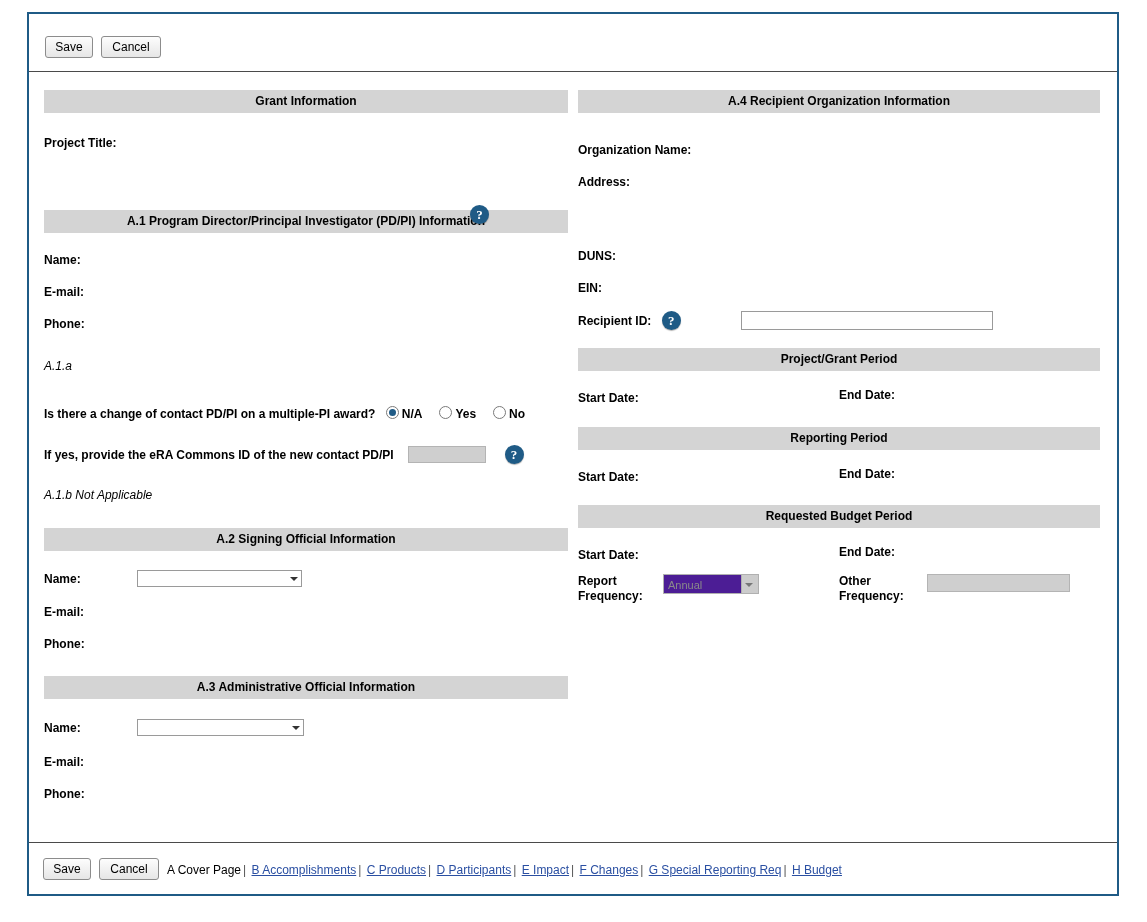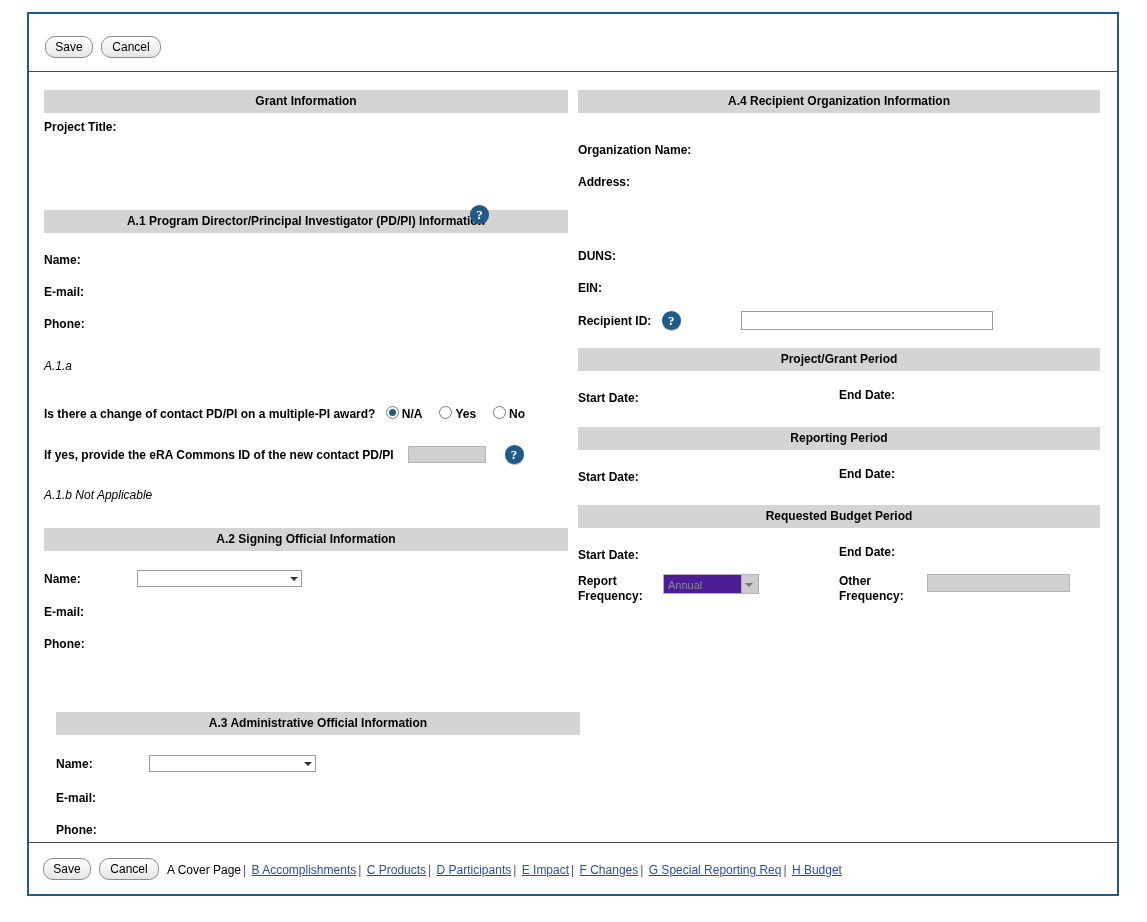--- a/index.html
+++ b/index.html
@@ -34,21 +34,21 @@
     height: 58px;
     border-bottom: 1px solid #4a4a4a;
     box-sizing: border-box;
   }
   .btn {
     font-family: "Liberation Sans", sans-serif;
     font-size: 12px;
     color: #000000;
     background: linear-gradient(#fdfdfd, #e6e6e6);
     border: 1px solid #8c8c8c;
-    border-radius: 10px;
+    border-radius: 3px;
     padding: 3px 9px;
     cursor: pointer;
     line-height: 14px;
   }
   .toolbar .btn { position: absolute; top: 22px; }
   .btn-save-top { left: 16px; width: 48px; text-align: center; }
   .btn-cancel-top { left: 72px; width: 60px; text-align: center; }
 
   
   .content {
@@ -217,21 +217,21 @@
       <button class="btn btn-save-top">Save</button>
       <button class="btn btn-cancel-top">Cancel</button>
     </div>
 
     <div class="content">
 
       <div class="col-left">
 
         <div style="position:absolute; left:0; top:18px; width:100%;">
           <div class="section-bar">Grant Information</div>
-          <div class="row" style="margin-top:4px;">
+          <div class="row" style="margin-top:20px;">
             <span class="label">Project Title:</span>
             <span class="plain"></span>
           </div>
         </div>
 
         <div style="position:absolute; left:0; top:138px; width:100%;">
           <div class="section-bar">
             <span>A.1 Program Director/Principal Investigator (PD/PI) Information</span>
             <span class="help-icon" style="position:absolute; left:426px; top:-5px;">?</span>
           </div>
@@ -282,21 +282,21 @@
           <div class="row" style="margin-top:15px;">
             <span class="label">E-mail:</span>
             <span class="plain"></span>
           </div>
           <div class="row" style="margin-top:14px;">
             <span class="label">Phone:</span>
             <span class="plain"></span>
           </div>
         </div>
 
-        <div style="position:absolute; left:12px; top:604px; width:100%;margin-top:36px;">
+        <div style="position:absolute; left:0; top:604px; width:100%;">
           <div class="section-bar">A.3 Administrative Official Information</div>
           <div class="row" style="margin-top:19px;">
             <span class="label">Name:</span>
             <span class="select" style="width:167px; margin-left:52px;">
               <span class="selval"></span>
               <span class="arrow"></span>
             </span>
           </div>
           <div class="row" style="margin-top:16px;">
             <span class="label">E-mail:</span>

